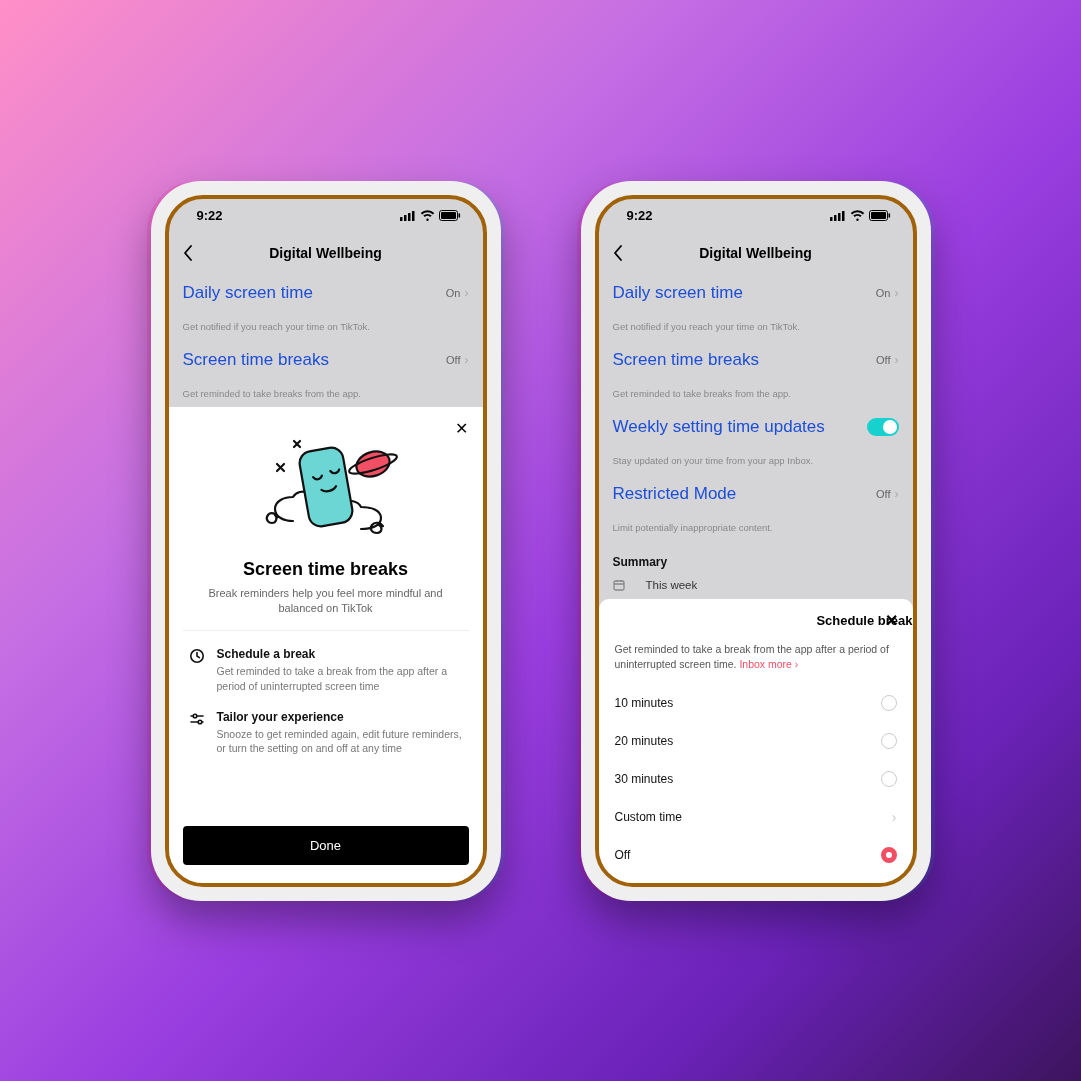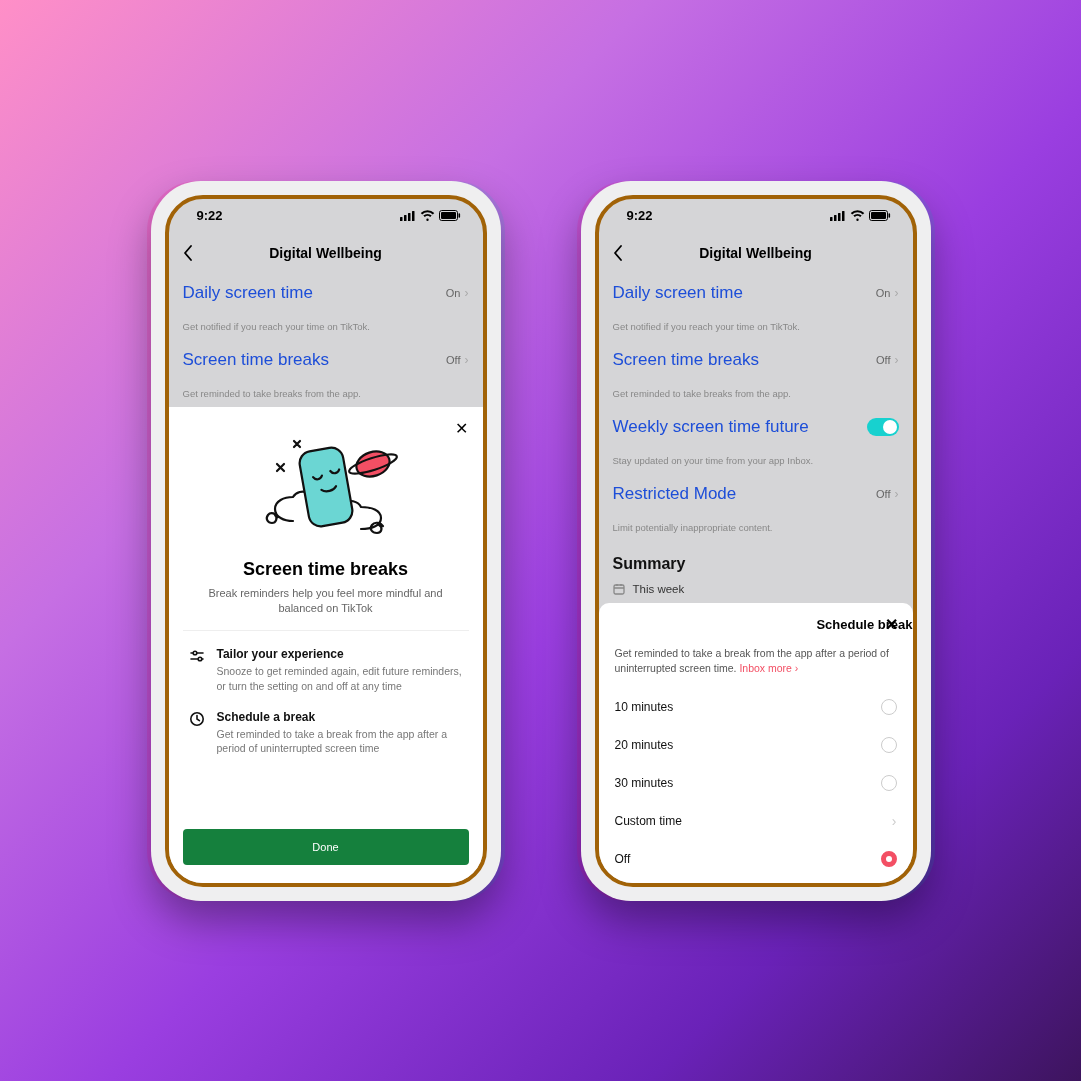--- a/index.html
+++ b/index.html
@@ -62,43 +62,43 @@
   .row-sub { font-size: 9.5px; color:#888; margin-top:18px; }
   .chev { font-size: 12px; color:#aaa; }
   .toggle {
     width: 32px; height: 18px; border-radius: 10px; background:#17d1cf;
     position: relative;
   }
   .toggle::after {
     content:""; position:absolute; right:2px; top:2px; width:14px; height:14px;
     background:#fff; border-radius:50%;
   }
-  .section-hdr { padding: 14px 14px 6px; font-weight:700; font-size:16px; color:#111;}
-  .thisweek { padding: 4px 14px 8px; display:flex; align-items:center; gap:8px; font-size:11.5px; color:#333;}
+  .section-hdr { padding: 14px 14px 6px; font-weight:700; font-size:12px; color:#111;}
+  .thisweek { padding: 4px 14px 8px; display:flex; align-items:center; gap:21px; font-size:11.5px; color:#333;}
   .sheet {
     background:#fff;
     border-radius: 0;
     flex: 1 1 auto;
     display:flex;
     flex-direction:column;
     position:relative;
   }
   .sheet.radiused { border-top-left-radius: 10px; border-top-right-radius:10px;}
   .close-x { position:absolute; top:12px; right:14px; font-size:16px; color:#000; cursor:pointer;}
   .sheet-illus { padding: 24px 0 8px; display:flex; justify-content:center; }
   .sheet-title { text-align:center; font-weight:700; font-size:18px; color:#000; padding: 0 20px;}
   .sheet-sub { text-align:center; font-size:11px; color:#666; padding: 6px 34px 14px; line-height:1.4;}
   .divider { height:1px; background:#eee; margin: 0 14px 10px;}
   .feat { padding: 6px 20px 10px; display:flex; gap:10px; }
   .feat .ic { flex: 0 0 18px; padding-top:1px;}
   .feat .ttl { font-size:12px; font-weight:600; color:#111; margin-bottom:3px;}
   .feat .dsc { font-size:10.5px; color:#777; line-height:1.4;}
   .done-btn {
-    margin: 3px 14px 18px; background:#15803d; color:#fff; text-align:center;
-    font-size:11px; font-weight:500; padding: 12px; border-radius:4px; cursor:pointer;
+    margin: 3px 14px 18px; background:#000000; color:#fff; text-align:center;
+    font-size:13px; font-weight:500; padding: 12px; border-radius:4px; cursor:pointer;
   }
   .sheet-hdr { text-align:right; font-weight:700; font-size:13px; padding:14px 0 10px; position:relative; color:#000;}
   .sheet-desc { font-size:10.5px; color:#555; padding: 4px 16px 12px; line-height:1.45;}
   .lm { color:#f34f64; font-weight:500; }
   .opt { padding: 11px 16px; display:flex; align-items:center; justify-content:space-between; font-size:12px; color:#111; }
   .radio { width:16px; height:16px; border-radius:50%; border:1.5px solid #ccc;}
   .radio.on { border:5px solid #f34f64; }
   .small-chev { color:#ccc; font-size:14px;}
   svg { display:block; }
 </style>
@@ -178,45 +178,45 @@
             <path d="M56 13l3-3M56 13l-3 3M56 13l3 3M56 13l-3-3"></path>
           </g>
         </svg>
       </div>
       <div class="sheet-title">Screen time breaks</div>
       <div class="sheet-sub">Break reminders help you feel more mindful and balanced on TikTok</div>
       <div class="divider"></div>
 
       <div class="feat">
         <span class="ic">
+          <svg width="16" height="16" viewBox="0 0 16 16">
+              <circle cx="8" cy="8" r="6.2" fill="none" stroke="#111" stroke-width="1.6"></circle>
+              <path d="M8 4.6V8l2.4 1.6" fill="none" stroke="#111" stroke-width="1.6" stroke-linecap="round"></path>
+            </svg>
+        </span>
+        <div>
+          <div class="ttl">Schedule a break</div>
+          <div class="dsc">Get reminded to take a break from the app after a period of uninterrupted screen time</div>
+        </div>
+      </div>
+
+      <div class="feat">
+        <span class="ic">
           <svg width="16" height="16" viewBox="0 0 16 16" fill="none" stroke="#111" stroke-width="1.6" stroke-linecap="round">
               <path d="M2 5h12M2 11h12"></path>
               <circle cx="6" cy="5" r="1.8" fill="#fff"></circle>
               <circle cx="11" cy="11" r="1.8" fill="#fff"></circle>
             </svg>
         </span>
         <div>
           <div class="ttl">Tailor your experience</div>
           <div class="dsc">Snooze to get reminded again, edit future reminders, or turn the setting on and off at any time</div>
         </div>
       </div>
 
-      <div class="feat">
-        <span class="ic">
-          <svg width="16" height="16" viewBox="0 0 16 16">
-              <circle cx="8" cy="8" r="6.2" fill="none" stroke="#111" stroke-width="1.6"></circle>
-              <path d="M8 4.6V8l2.4 1.6" fill="none" stroke="#111" stroke-width="1.6" stroke-linecap="round"></path>
-            </svg>
-        </span>
-        <div>
-          <div class="ttl">Schedule a break</div>
-          <div class="dsc">Get reminded to take a break from the app after a period of uninterrupted screen time</div>
-        </div>
-      </div>
-
       <div style="flex:1"></div>
       <div class="done-btn">Done</div>
     </div>
 
   </div>
 </div>
 
 <div class="device">
   <div class="screen">
 
@@ -265,21 +265,21 @@
           <span class="row-title">Screen time breaks</span>
           <span class="row-val">
               <span>Off</span>
               <span class="chev">›</span>
             </span>
         </div>
         <div class="row-sub">Get reminded to take breaks from the app.</div>
       </div>
       <div class="row">
         <div class="row-top">
-          <span class="row-title">Weekly screen time future</span>
+          <span class="row-title">Weekly setting time updates</span>
           <span class="toggle"></span>
         </div>
         <div class="row-sub">Stay updated on your time from your app Inbox.</div>
       </div>
       <div class="row">
         <div class="row-top">
           <span class="row-title">Restricted Mode</span>
           <span class="row-val">
               <span>Off</span>
               <span class="chev">›</span>

